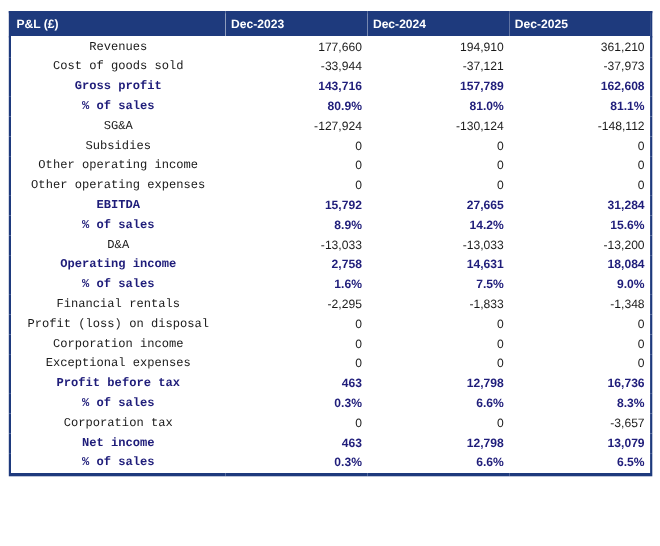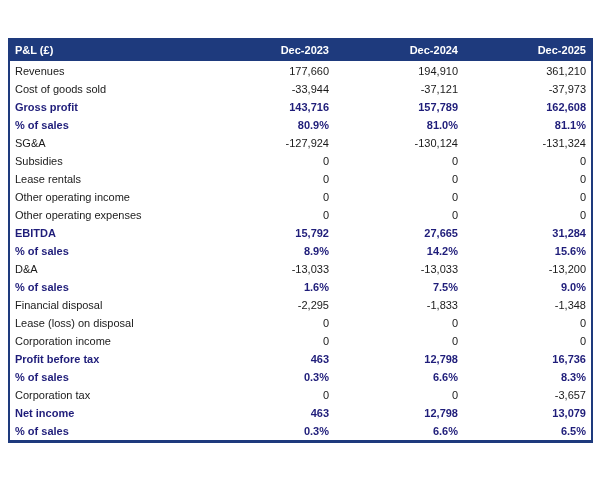--- a/index.html
+++ b/index.html
@@ -11,48 +11,47 @@
   html,body{margin:0;padding:0;background:#ffffff;}
   body{width:600px;height:496px;position:relative;font-family:"Liberation Sans",sans-serif;overflow:hidden;}
   .pnl-wrap{position:absolute;left:8px;top:10px;}
   table.pnl{
     border-collapse:collapse;
     table-layout:fixed;
     width:584px;
     background:#ffffff;
     border:2px solid var(--border);
     border-bottom-width:3px;
-    margin-top:28px;
   }
   col.c-label{width:196px;}
   col.c-num{width:129px;}
   th,td{
     font-size:11px;
     padding:0 5px;
     white-space:nowrap;
     overflow:hidden;
   }
   thead th{
     background:var(--hdr);
     color:#ffffff;
     height:21px;
     line-height:21px;
     font-weight:bold;
-    text-align:right;
+    text-align:left;
     border-bottom:1px solid #ffffff;
   }
   thead th.label{text-align:left;}
   tbody td{
     height:18px;
     line-height:18px;
     color:var(--bodytext);
     text-align:right;
     background:#ffffff;
   }
-  tbody td.label{text-align:left;}
+  tbody td.label{text-align:center;font-family:Liberation Mono, monospace;}
   tr.bold td{
     color:var(--accent);
     font-weight:bold;
   }
 </style>
 </head>
 <body>
 
 <div class="pnl-wrap">
   <table class="pnl">
@@ -92,30 +91,24 @@
         <tr class="bold">
     <td class="label">% of sales</td>
     <td>80.9%</td>
     <td>81.0%</td>
     <td>81.1%</td>
   </tr>
         <tr>
     <td class="label">SG&amp;A</td>
     <td>-127,924</td>
     <td>-130,124</td>
-    <td>-131,324</td>
+    <td>-148,112</td>
   </tr>
         <tr>
     <td class="label">Subsidies</td>
-    <td>0</td>
-    <td>0</td>
-    <td>0</td>
-  </tr>
-        <tr>
-    <td class="label">Lease rentals</td>
     <td>0</td>
     <td>0</td>
     <td>0</td>
   </tr>
         <tr>
     <td class="label">Other operating income</td>
     <td>0</td>
     <td>0</td>
     <td>0</td>
   </tr>
@@ -137,39 +130,51 @@
     <td>14.2%</td>
     <td>15.6%</td>
   </tr>
         <tr>
     <td class="label">D&amp;A</td>
     <td>-13,033</td>
     <td>-13,033</td>
     <td>-13,200</td>
   </tr>
         <tr class="bold">
+    <td class="label">Operating income</td>
+    <td>2,758</td>
+    <td>14,631</td>
+    <td>18,084</td>
+  </tr>
+        <tr class="bold">
     <td class="label">% of sales</td>
     <td>1.6%</td>
     <td>7.5%</td>
     <td>9.0%</td>
   </tr>
         <tr>
-    <td class="label">Financial disposal</td>
+    <td class="label">Financial rentals</td>
     <td>-2,295</td>
     <td>-1,833</td>
     <td>-1,348</td>
   </tr>
         <tr>
-    <td class="label">Lease (loss) on disposal</td>
+    <td class="label">Profit (loss) on disposal</td>
     <td>0</td>
     <td>0</td>
     <td>0</td>
   </tr>
         <tr>
     <td class="label">Corporation income</td>
+    <td>0</td>
+    <td>0</td>
+    <td>0</td>
+  </tr>
+        <tr>
+    <td class="label">Exceptional expenses</td>
     <td>0</td>
     <td>0</td>
     <td>0</td>
   </tr>
         <tr class="bold">
     <td class="label">Profit before tax</td>
     <td>463</td>
     <td>12,798</td>
     <td>16,736</td>
   </tr>

